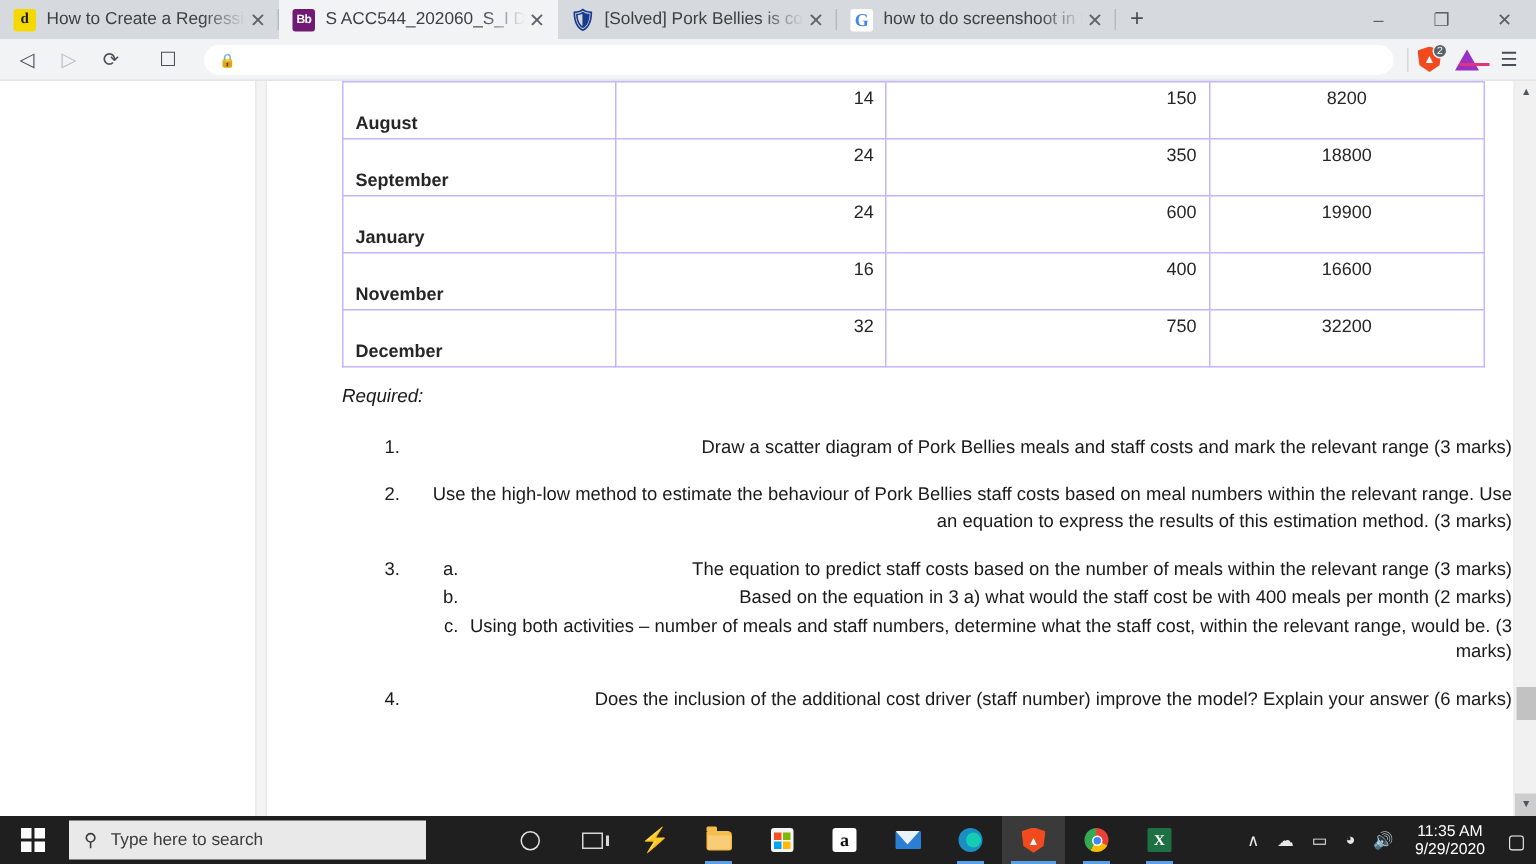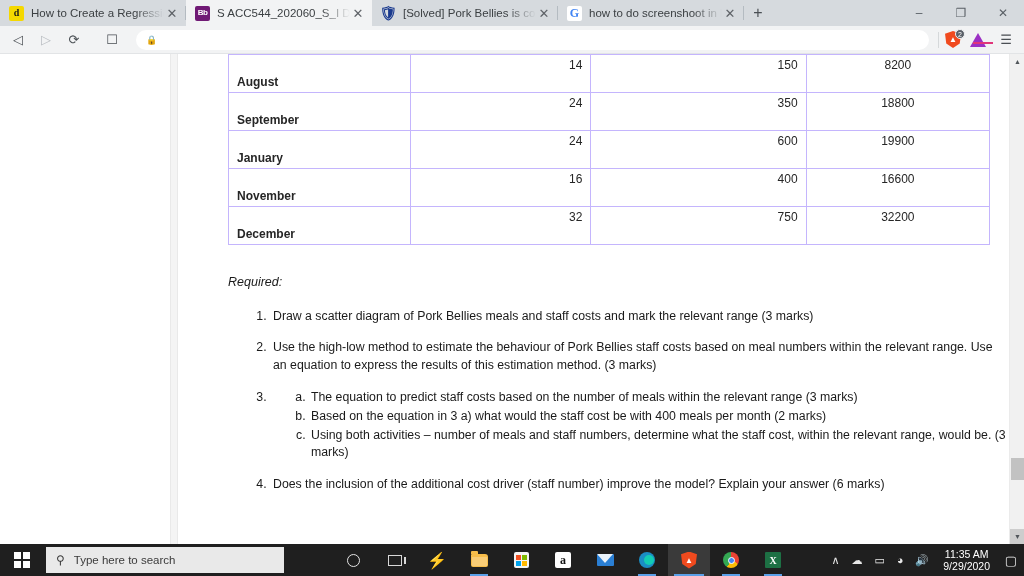--- a/index.html
+++ b/index.html
@@ -120,23 +120,23 @@
   td.mcell { width: 172px; font-weight: bold; vertical-align: bottom; padding-bottom: 6px; padding-left: 12px; }
   td.ncell { text-align: right; vertical-align: top; padding-top: 4px; padding-right: 12px; }
   td.c1 { width: 170px; }
   td.c2 { width: 203px; }
   td.c3 { width: 173px; text-align: center; }
 
   .para {
     font-size: 12.5px; color: #1a1a1a; line-height: 1.4;
     margin-top: 24px;
   }
-  .para.ital { font-style: italic; margin-top: 29px; }
-
-  ol.lvl1 { margin: 16px 0 0 28px; padding-left: 14px; }
+  .para.ital { font-style: italic; margin-top: 11px; }
+
+  ol.lvl1 { margin: 16px 0 0 28px; padding-left: 14px; text-align: right; }
   ol.lvl1 > li {
     font-size: 12.3px; color: #1a1a1a; line-height: 1.45;
     margin-bottom: 14px; padding-left: 3px;
   }
   ol.lvl2 { list-style-type: lower-alpha; margin: 13px 0 0 22px; padding-left: 14px; }
   ol.lvl2 > li {
     font-size: 12.3px; color: #1a1a1a; line-height: 1.45;
     margin-bottom: 1px; padding-left: 2px;
   }
 

